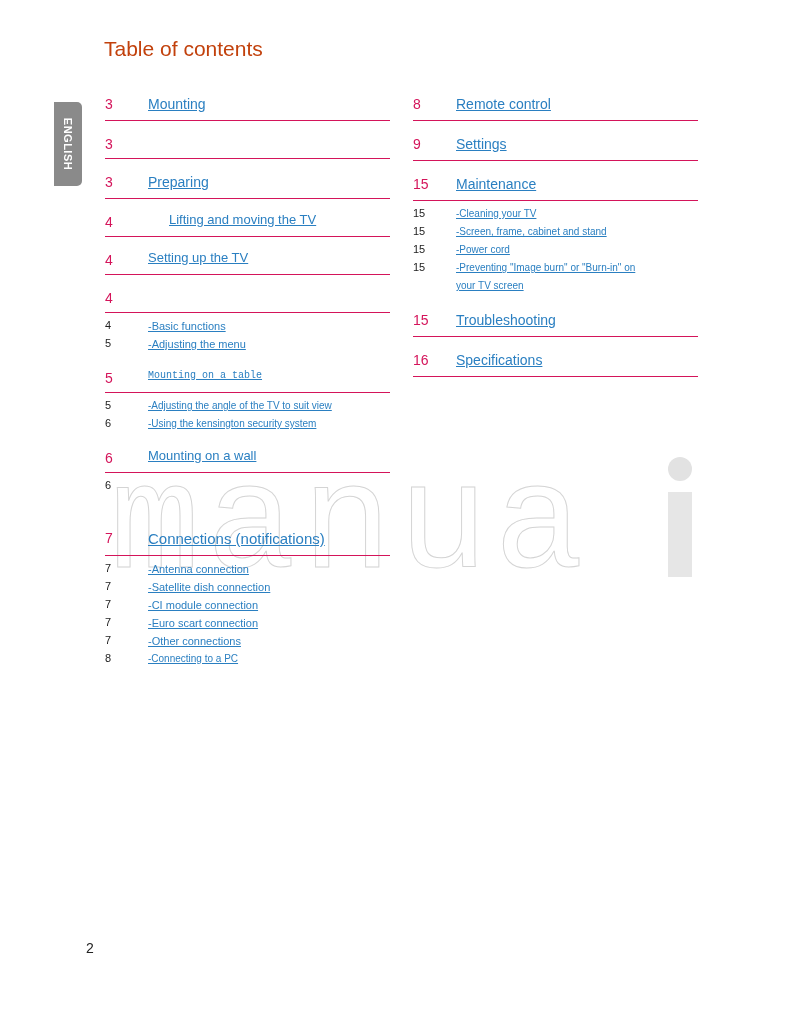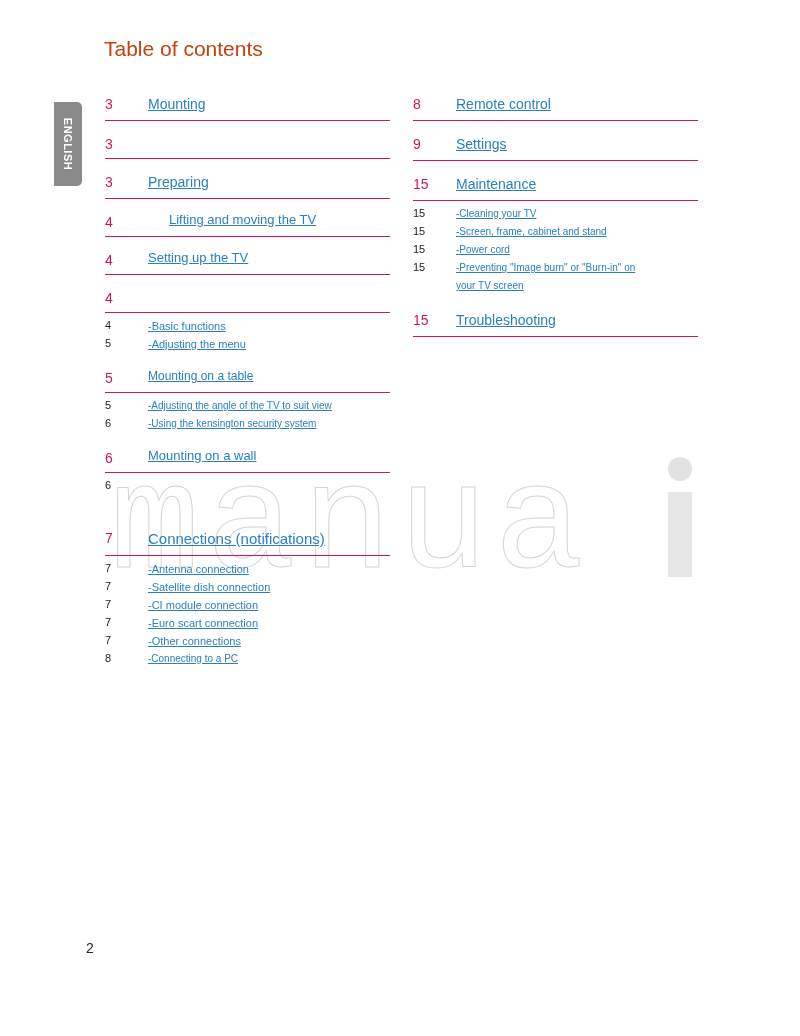--- a/index.html
+++ b/index.html
@@ -89,21 +89,21 @@
     </div>
     <div class="sub">
       <span class="num-sub">5</span>
       <a class="lnk">-Adjusting the menu</a>
     </div>
   </div>
 
   <div class="sec">
     <div class="row">
       <span class="num-main">5</span>
-      <a class="lnk m" style="font-size:12px;">Mounting on a table</a>
+      <a class="lnk m" style="font-size:10px;font-family:Liberation Mono, monospace;">Mounting on a table</a>
     </div>
   </div>
   <div class="subs">
     <div class="sub">
       <span class="num-sub">5</span>
       <a class="lnk" style="font-size:10px;">-Adjusting the angle of the TV to suit view</a>
     </div>
     <div class="sub">
       <span class="num-sub">6</span>
       <a class="lnk" style="font-size:10px;">-Using the kensington security system</a>
@@ -201,15 +201,21 @@
     </div>
   </div>
 
   <div class="sec">
     <div class="row">
       <span class="num-main">15</span>
       <a class="lnk l">Troubleshooting</a>
     </div>
   </div>
 
+  <div class="sec">
+    <div class="row">
+      <span class="num-main">16</span>
+      <a class="lnk l">Specifications</a>
+    </div>
+  </div>
 </div>
 
 <div class="page-num">2</div>
 
 </body></html>

